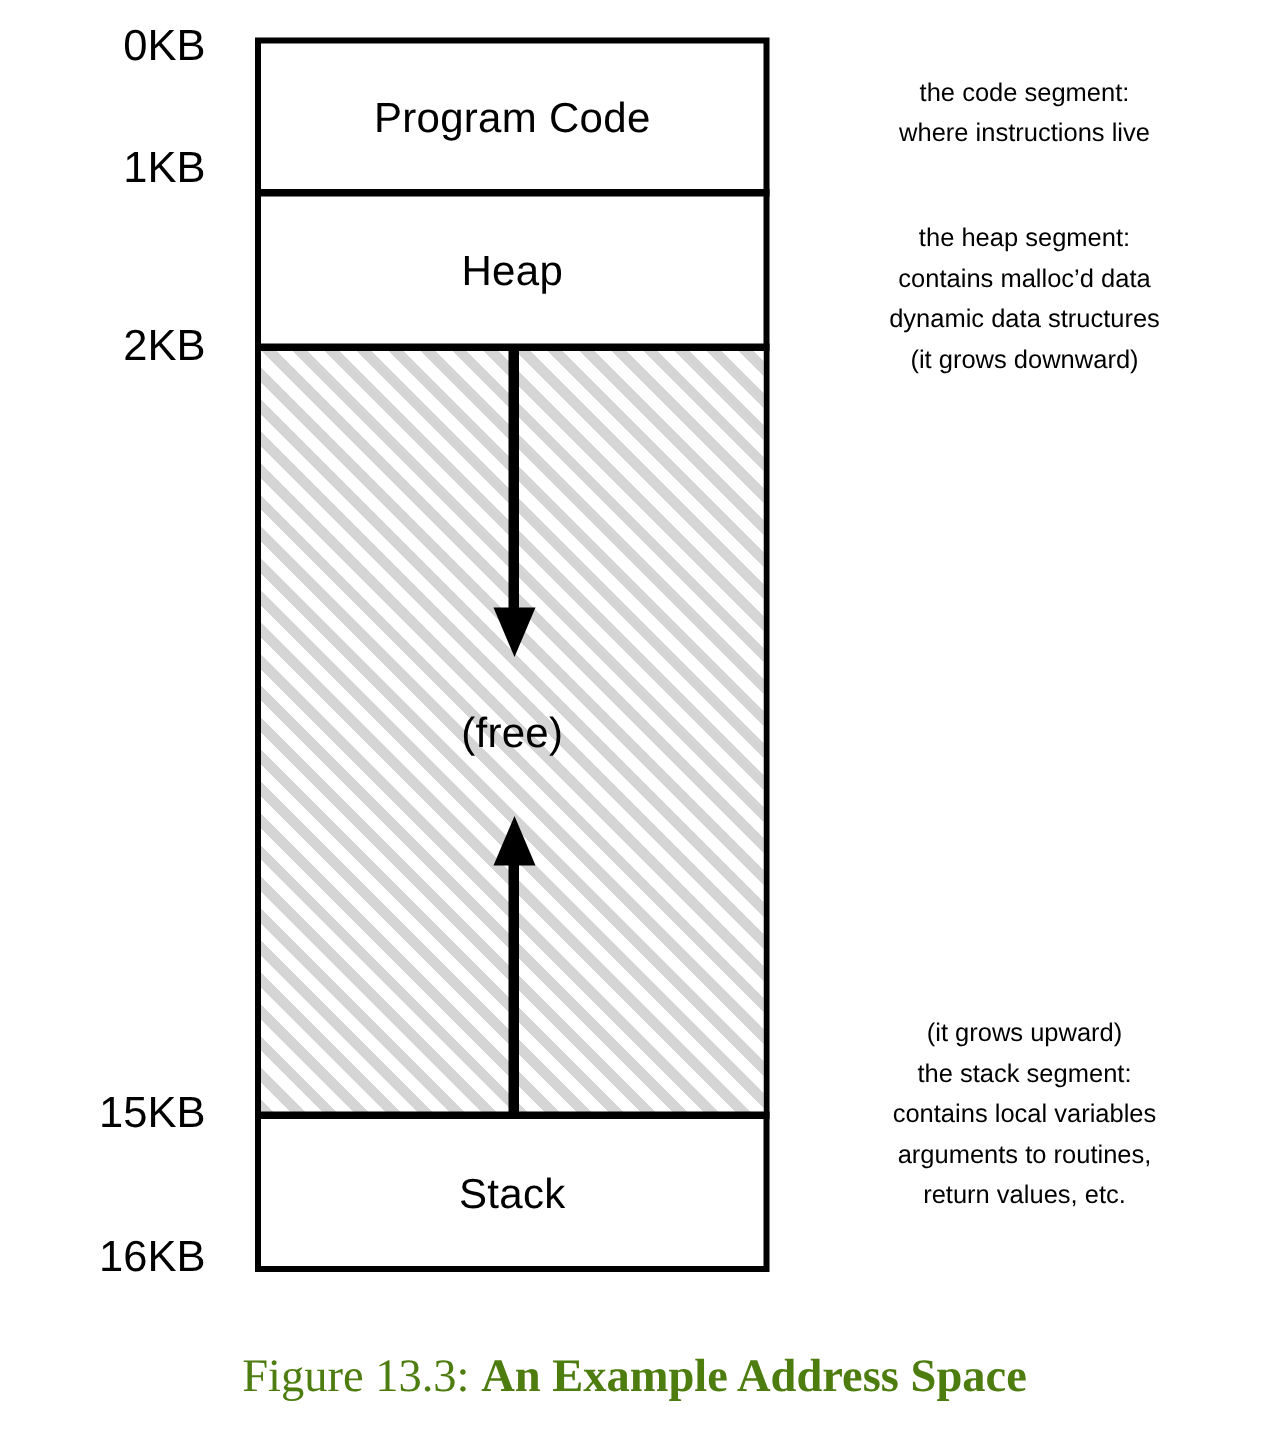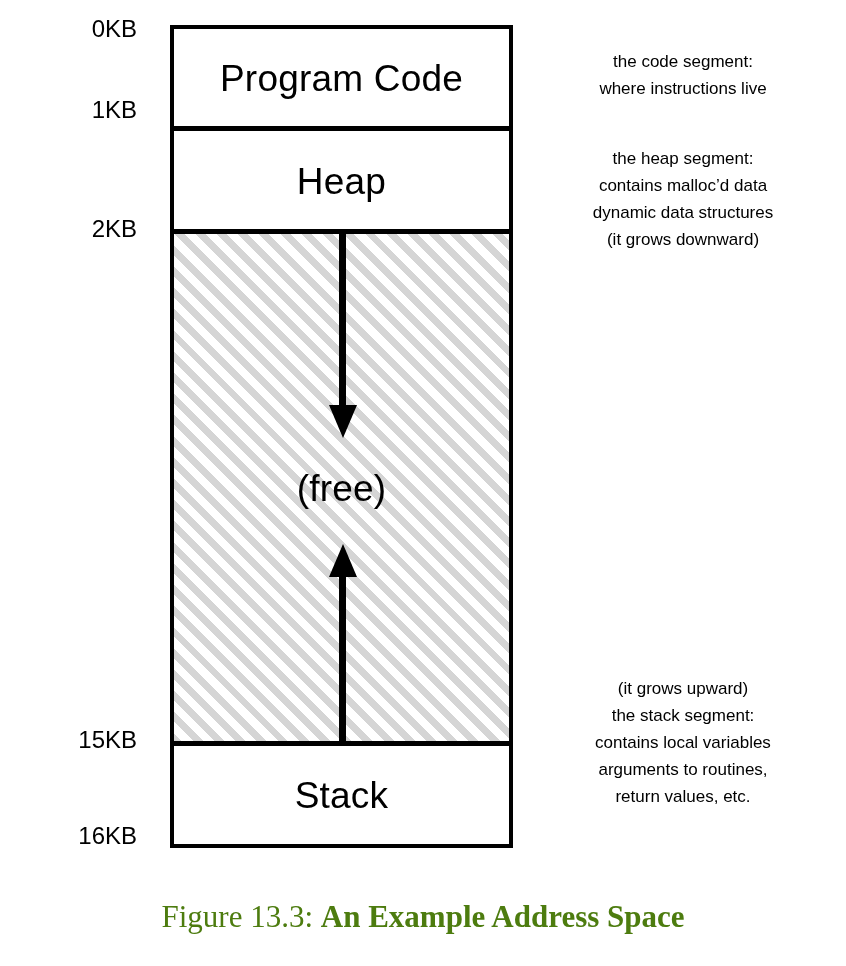--- a/index.html
+++ b/index.html
@@ -40,21 +40,21 @@
   .segment {
     position: absolute;
     left: 174px;
     width: 335px;
     display: flex;
     align-items: center;
     justify-content: center;
     box-sizing: border-box;
   }
   .segment-label {
-    font-size: 37px;
+    font-size: 28px;
     line-height: 1;
     letter-spacing: 0.2px;
     white-space: nowrap;
   }
 
   #seg-code  { top: 29px;  height: 99px; }
   #seg-heap  { top: 132px; height: 98px; }
   #seg-free  { top: 234px; height: 509px;
                background-image: repeating-linear-gradient(
                    45deg,
@@ -112,21 +112,21 @@
   #arrow-up .arrow-head {
     left: -10px; top: 0;
     border-bottom: 33px solid #000000;
   }
 
   
   .axis-label {
     position: absolute;
     right: 709px;           
     text-align: right;
-    font-size: 24px;
+    font-size: 29px;
     line-height: 1;
     white-space: nowrap;
   }
   #axis-0kb  { top: 17px;  }
   #axis-1kb  { top: 98px; }
   #axis-2kb  { top: 217px; margin-left: 14px; }
   #axis-15kb { top: 728px; }
   #axis-16kb { top: 824px; }
 
   

